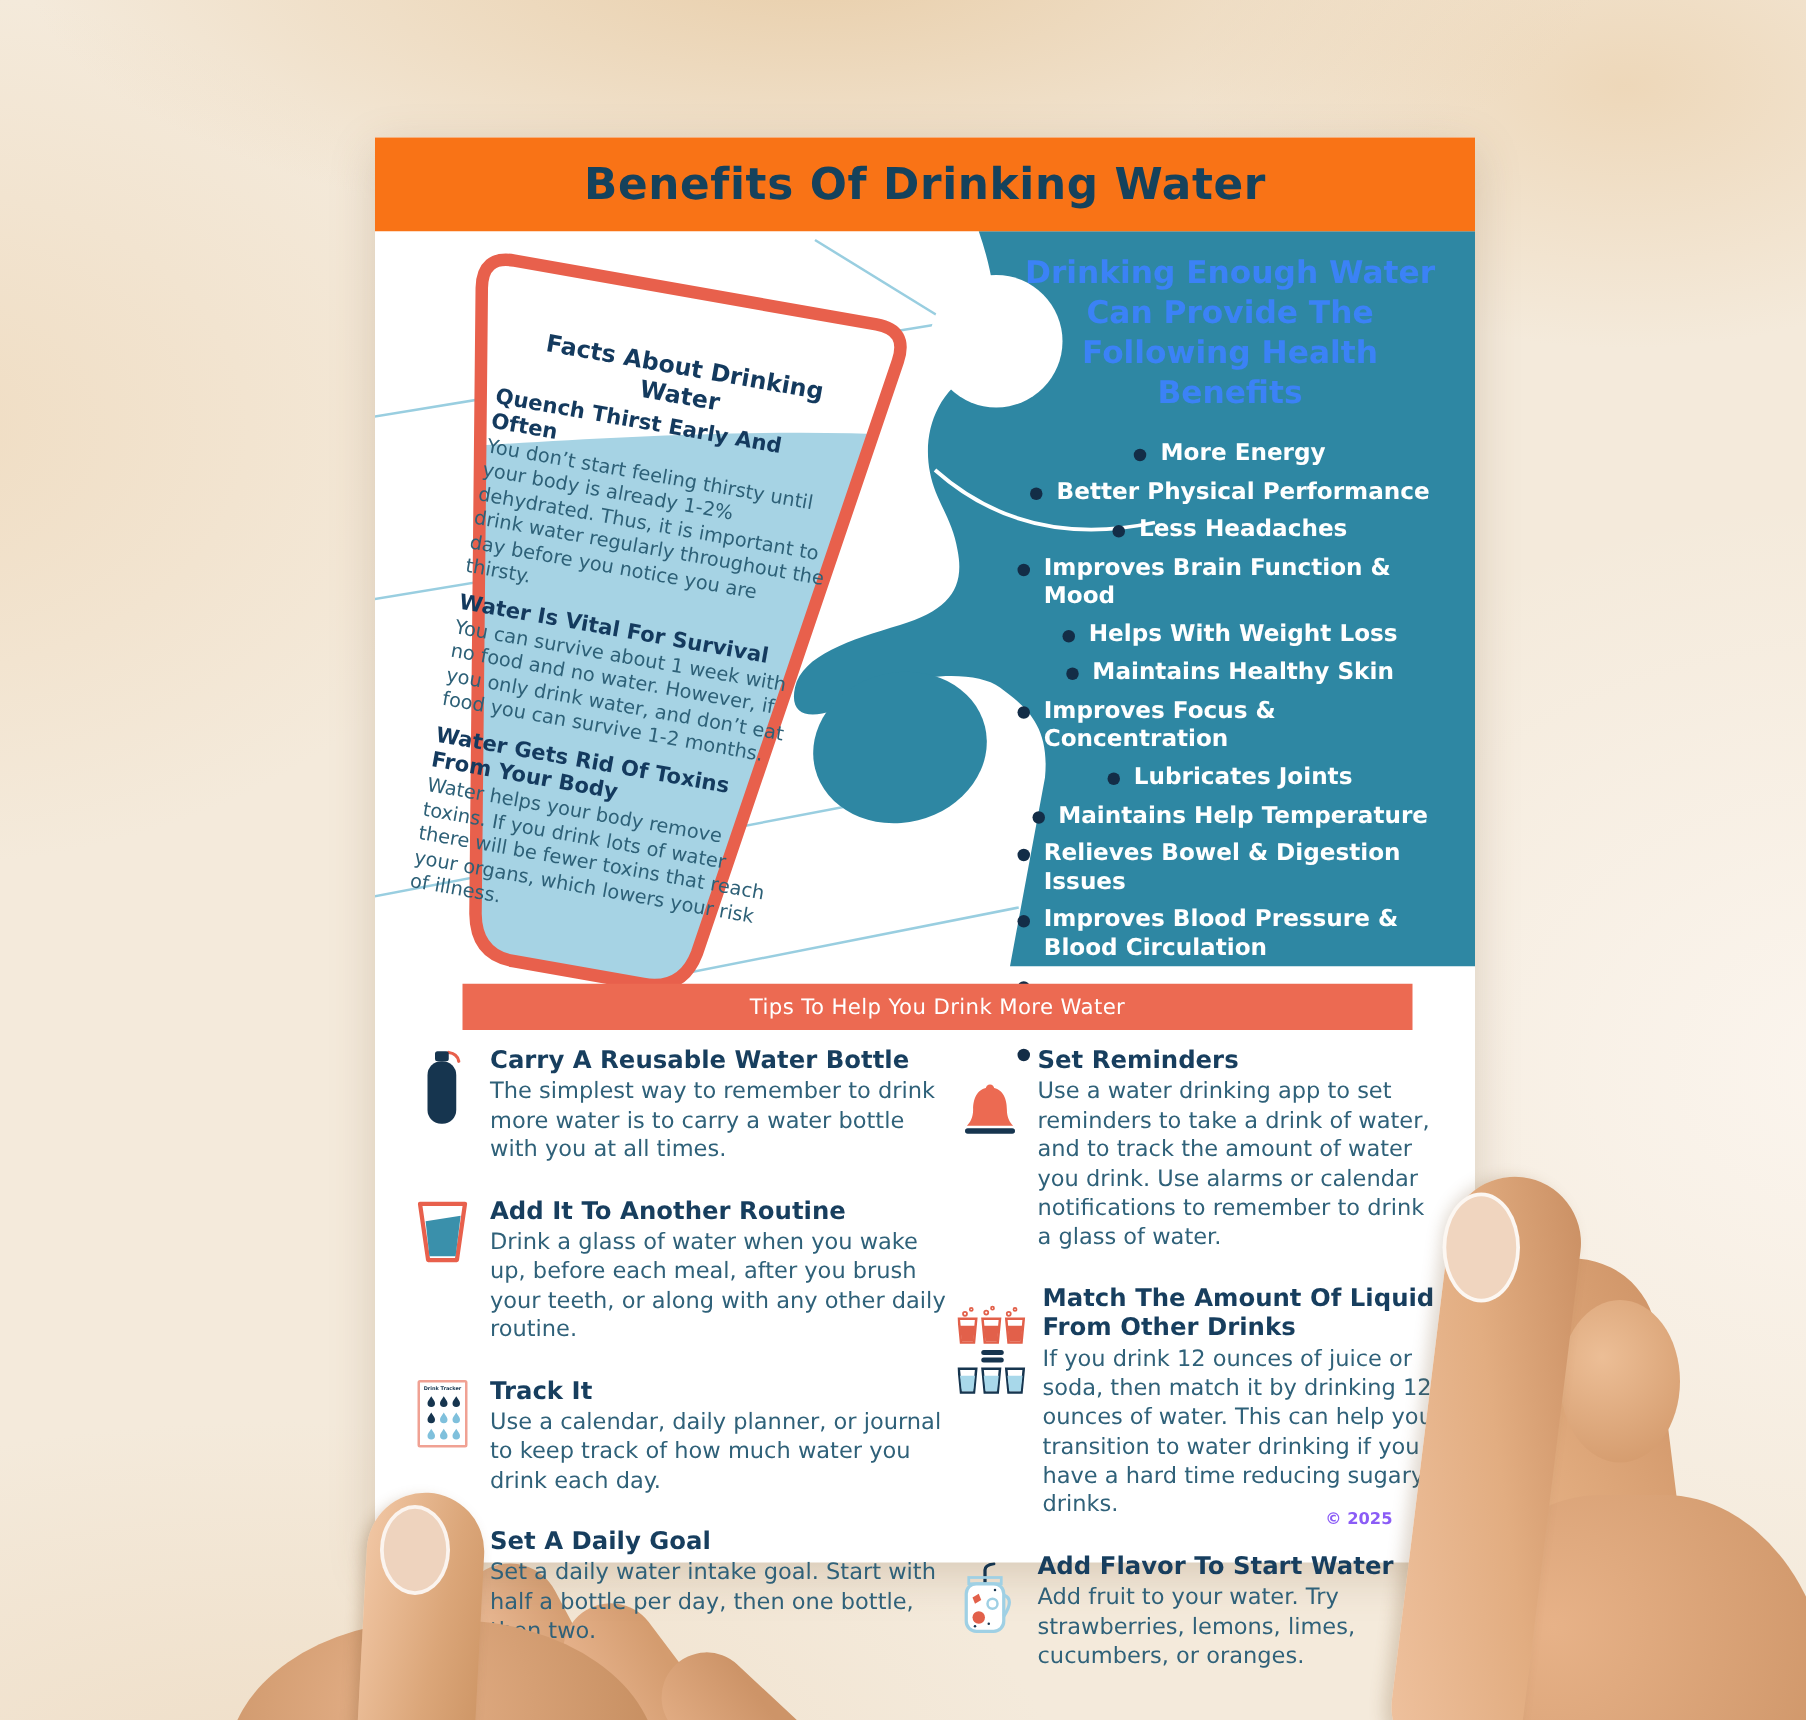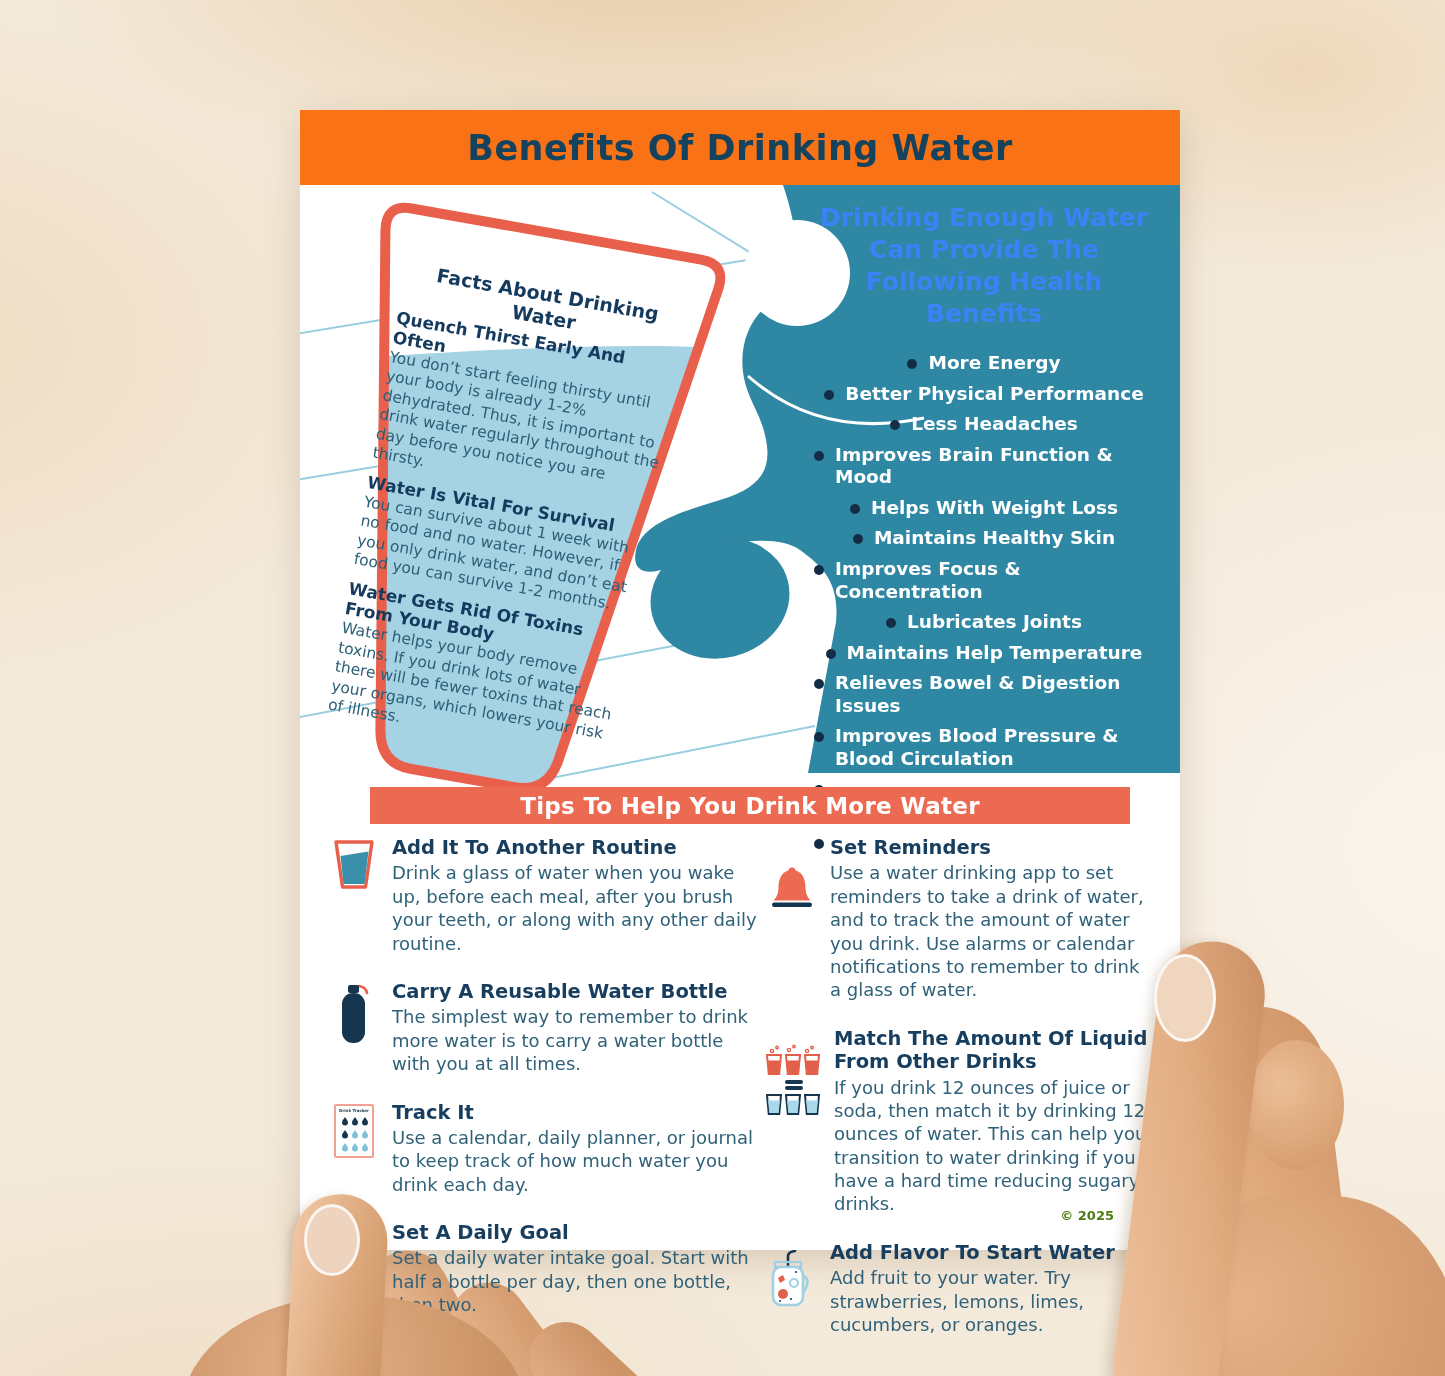--- a/index.html
+++ b/index.html
@@ -29,27 +29,27 @@
   
   .benefits{position:absolute;left:498px;top:92px;width:372px;}
   .benefits h2{margin:0 6px 22px;font-size:25px;line-height:1.28;font-weight:800;color:#3b82f6;text-align:center;}
   .benefit-list{list-style:none;margin:16px;padding:0;}
   .benefit-item{display:flex;align-items:flex-start;gap:11px;width:fit-content;max-width:352px;margin:0 auto 8px;}
   .benefit-dot{flex:0 0 10px;width:10px;height:10px;border-radius:50%;background:#132d47;margin-top:7px;}
   .benefit-item span.txt{font-size:18.5px;line-height:1.22;font-weight:600;color:#ffffff;}
   
   .tips-banner{position:absolute;left:70px;top:677px;width:760px;height:37px;background:#ec6a52;
     display:flex;align-items:center;justify-content:center;}
-  .tips-banner h2{margin:0;font-size:23px;font-weight:700;color:#ffffff;letter-spacing:.3px;}
+  .tips-banner h2{margin:0;font-size:17px;font-weight:400;color:#ffffff;letter-spacing:.3px;}
   .tips-grid{position:absolute;left:28px;top:726px;width:828px;display:grid;grid-template-columns:438px 390px;column-gap:0;}
   .tip{display:flex;gap:12px;margin-bottom:25px;}
   .tip-icon{flex:0 0 52px;display:flex;justify-content:center;padding-top:3px;}
   .tip h3{margin:0 0 2px;font-size:19.5px;font-weight:800;color:#173e5e;line-height:1.2;}
   .tip p{margin:0;font-size:18px;line-height:1.3;color:#2f6179;}
-  .copyright{position:absolute;right:66px;top:1098px;font-size:13px;font-weight:700;color:#4d7c0f;}
+  .copyright{position:absolute;right:66px;top:1098px;font-size:13px;font-weight:700;color:#8b5cf6;}
   
   .tracker-card{width:40px;height:54px;background:#fff;border:2px solid #f0a193;border-radius:2px;
     display:flex;flex-direction:column;align-items:center;padding-top:2px;box-sizing:border-box;}
   .tracker-label{font-size:4px;font-weight:700;color:#16354f;white-space:nowrap;}
   .checklist-card{width:46px;height:52px;background:#a8d8ea;border-radius:7px;padding:4px 5px;box-sizing:border-box;}
   .dots-row{display:flex;justify-content:center;gap:5px;margin-bottom:3px;}
   .dots-row i{width:4px;height:4px;border-radius:50%;background:#16354f;}
   .check-row{display:flex;align-items:center;gap:3px;margin-bottom:3px;}
   .check-box{width:7px;height:7px;border:1.6px solid #16354f;border-radius:1px;position:relative;}
   .check-box::after{content:"";position:absolute;left:1px;top:1px;width:4px;height:2px;
@@ -213,41 +213,41 @@
 
     <div class="tips-banner">
       <h2>Tips To Help You Drink More Water</h2>
     </div>
 
     <div class="tips-grid">
 
       <div>
         <div class="tip">
           <div class="tip-icon">
-            <svg width="44" height="52" viewBox="0 0 44 52">
-              <path d="M4 3 L40 3 L33.5 48 L10.5 48 Z" fill="#ffffff" stroke="#e8604c" stroke-width="3.4" stroke-linejoin="round"></path>
-              <path d="M8.5 17 L36.5 12.5 L32.5 45 L11.5 45 Z" fill="#3a90ab"></path>
-            </svg>
-          </div>
-          <div>
-            <h3>Add It To Another Routine</h3>
-            <p>Drink a glass of water when you wake up, before each meal, after you brush your teeth, or along with any other daily routine.</p>
-          </div>
-        </div>
-        <div class="tip">
-          <div class="tip-icon">
             <svg width="32" height="62" viewBox="0 0 32 62">
               <path d="M21 3 q7 1 8 7" fill="none" stroke="#e8604c" stroke-width="2.6" stroke-linecap="round"></path>
               <rect x="10" y="2" width="11" height="8" rx="2" fill="#16354f"></rect>
               <rect x="4" y="10" width="23" height="50" rx="11" fill="#16354f"></rect>
             </svg>
           </div>
           <div>
             <h3>Carry A Reusable Water Bottle</h3>
             <p>The simplest way to remember to drink more water is to carry a water bottle with you at all times.</p>
+          </div>
+        </div>
+        <div class="tip">
+          <div class="tip-icon">
+            <svg width="44" height="52" viewBox="0 0 44 52">
+              <path d="M4 3 L40 3 L33.5 48 L10.5 48 Z" fill="#ffffff" stroke="#e8604c" stroke-width="3.4" stroke-linejoin="round"></path>
+              <path d="M8.5 17 L36.5 12.5 L32.5 45 L11.5 45 Z" fill="#3a90ab"></path>
+            </svg>
+          </div>
+          <div>
+            <h3>Add It To Another Routine</h3>
+            <p>Drink a glass of water when you wake up, before each meal, after you brush your teeth, or along with any other daily routine.</p>
           </div>
         </div>
         <div class="tip">
           <div class="tip-icon">
             <div class="tracker-card">
               <span class="tracker-label">Drink Tracker</span>
               <svg width="32" height="42" viewBox="0 0 32 42">
                 <g transform="translate(4,4)">
                   <path fill="#16354f" d="M3 0 C1.4 2.6 0 3.8 0 5.6 a3 3 0 0 0 6 0 C6 3.8 4.6 2.6 3 0 Z"></path>
                   <path fill="#16354f" transform="translate(10,0)" d="M3 0 C1.4 2.6 0 3.8 0 5.6 a3 3 0 0 0 6 0 C6 3.8 4.6 2.6 3 0 Z"></path>

